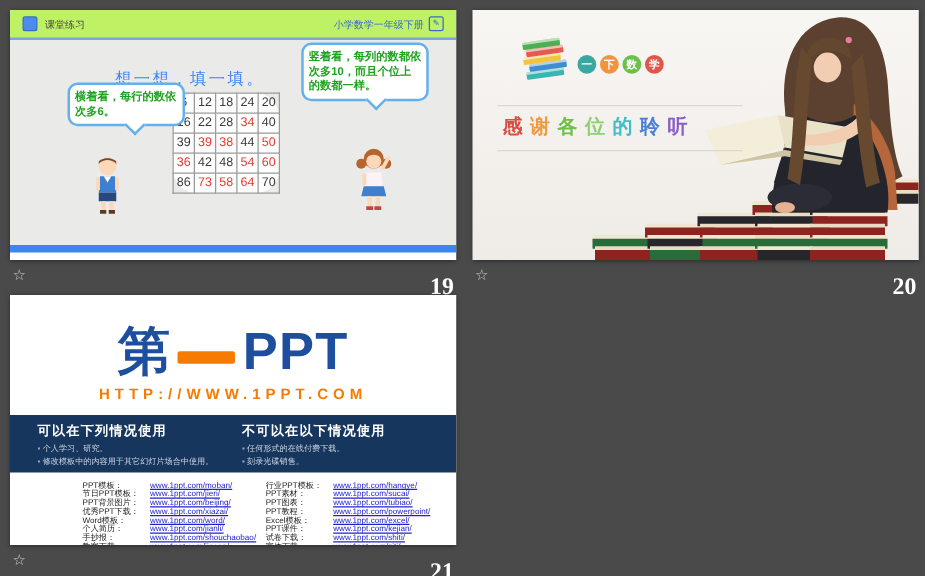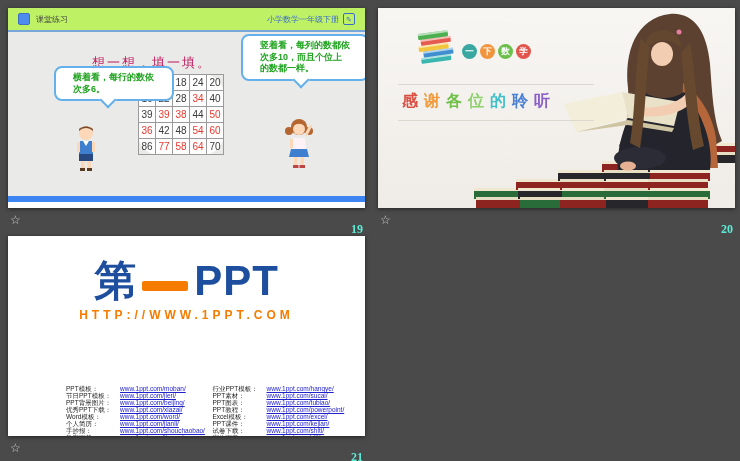--- a/index.html
+++ b/index.html
@@ -3,36 +3,36 @@
 <meta charset="utf-8">
 <style>
   html,body{margin:0;padding:0;}
   body{width:740px;height:461px;background:#4a4a4a;font-family:"Liberation Sans",sans-serif;overflow:hidden;position:relative;}
   .stage{position:absolute;inset:0;}
   .tile{position:absolute;width:357px;}
   #tile19{left:8px;top:8px;} #tile20{left:378px;top:8px;} #tile21{left:8px;top:236px;}
   .slide{position:relative;width:357px;height:200px;background:#fff;box-shadow:0 1px 4px rgba(0,0,0,.55);overflow:hidden;cursor:pointer;}
   .meta{height:23px;display:flex;align-items:center;justify-content:space-between;padding:0 2px;}
   .star{color:#c9c9c9;font-size:12px;line-height:1;}
-  .pagenum{color:#5eead4;font-weight:bold;font-size:12px;font-family:"Liberation Serif",serif;margin-top:20px;}
+  .pagenum{color:#ffffff;font-weight:bold;font-size:19px;font-family:"Liberation Serif",serif;margin-top:20px;}
 
   
   .s19-header{height:22px;display:flex;align-items:center;justify-content:space-between;padding:0 10px;border-bottom:2px solid #7aa7d9;background:#bef264;}
   .s19-hl{display:flex;align-items:center;gap:6px;}
   .s19-bullet{width:10px;height:10px;background:#4d8bee;border:1px solid #3b6fc4;border-radius:2px;}
   .s19-htext{font-size:8px;color:#444;}
   .s19-hr{display:flex;align-items:center;gap:4px;font-size:8px;color:#3a6bc9;}
   .edit-ic{width:10px;height:10px;border:1px solid #3a6bc9;border-radius:2px;display:flex;align-items:center;justify-content:center;font-size:7px;color:#3a6bc9;line-height:1;}
   .s19-body{position:absolute;left:0;right:0;top:24px;bottom:12px;background:#eaeae8;}
   .s19-footer{position:absolute;left:0;right:0;bottom:6px;height:6px;background:#3d85f2;}
-  .s19-title{position:absolute;left:84px;top:46px;font-family:"Liberation Serif",serif;font-size:13px;letter-spacing:2px;color:#be185d;}
+  .s19-title{position:absolute;left:84px;top:46px;font-family:"Liberation Serif",serif;font-size:13px;letter-spacing:2px;color:#3b82f6;}
   .numtable{position:absolute;left:130px;top:66px;border-collapse:collapse;background:#fdfdfd;border-radius:21px;}
   .numtable td{width:16px;height:15px;border:1px solid #9a9a9a;text-align:center;font-size:10px;color:#3a3a3a;padding:0;}
   .numtable td.red{color:#e8392e;}
-  .bubble{position:absolute;background:#fff;border:2px solid #64b0ea;border-radius:8px;padding:4px 17px;font-size:9px;line-height:1.28;font-weight:bold;color:#1ea31e;}
+  .bubble{position:absolute;background:#fff;border:2px solid #64b0ea;border-radius:8px;padding:4px 4px;font-size:9px;line-height:1.28;font-weight:bold;color:#1ea31e;}
   .bubble::after{content:"";position:absolute;bottom:-7px;width:10px;height:10px;background:#fff;border-right:2px solid #64b0ea;border-bottom:2px solid #64b0ea;transform:rotate(45deg);}
   .bubble-left{left:46px;top:58px;width:82px;}
   .bubble-left::after{left:46px;}
   .bubble-right{left:233px;top:26px;width:90px;}
   .bubble-right::after{left:52px;}
   .kid{position:absolute;}
   .kid-boy{left:64px;top:114px;}
   .kid-girl{left:276px;top:108px;}
 
   
@@ -110,21 +110,21 @@
             </tr>
             <tr>
               <td class="red">36</td>
               <td>42</td>
               <td>48</td>
               <td class="red">54</td>
               <td class="red">60</td>
             </tr>
             <tr>
               <td>86</td>
-              <td class="red">77</td>
+              <td class="red">73</td>
               <td class="red">58</td>
               <td class="red">64</td>
               <td>70</td>
             </tr>
           </tbody>
         </table>
 
       <div class="bubble bubble-left">横着看，每行的数依次多6。</div>
       <div class="bubble bubble-right">竖着看，每列的数都依次多10，而且个位上的数都一样。</div>
 
@@ -271,20 +271,36 @@
 
   <div class="tile" id="tile21">
     <div class="slide">
       <div class="s21-logo">
         <span class="logo-di">第</span>
         <span class="logo-dash"></span>
         <span class="logo-ppt">PPT</span>
       </div>
       <div class="logo-url">HTTP://WWW.1PPT.COM</div>
 
+      <div class="band">
+        <div class="band-col">
+          <h3>可以在下列情况使用</h3>
+          <ul id="can-list">
+              <li>个人学习、研究。</li>
+              <li>修改模板中的内容用于其它幻灯片场合中使用。</li>
+            </ul>
+        </div>
+        <div class="band-col">
+          <h3>不可以在以下情况使用</h3>
+          <ul id="cannot-list">
+              <li>任何形式的在线付费下载。</li>
+              <li>刻录光碟销售。</li>
+            </ul>
+        </div>
+      </div>
 
       <div class="linksec">
         <div class="linkcol" id="links-left">
             <div class="linkrow">
               <span class="lab">PPT模板：</span>
               <span class="lnk">www.1ppt.com/moban/</span>
             </div>
             <div class="linkrow">
               <span class="lab">节日PPT模板：</span>
               <span class="lnk">www.1ppt.com/jieri/</span>

